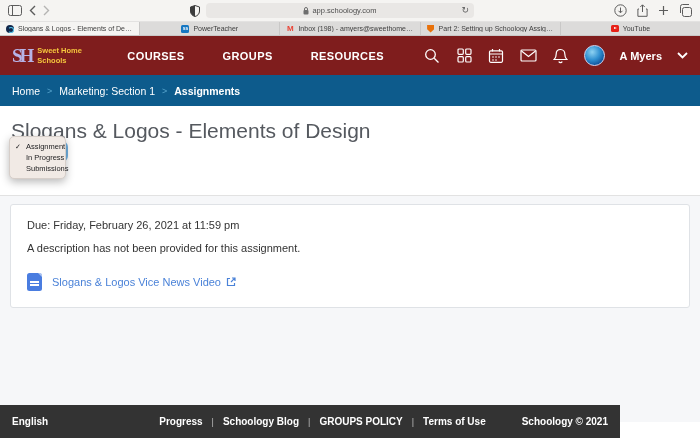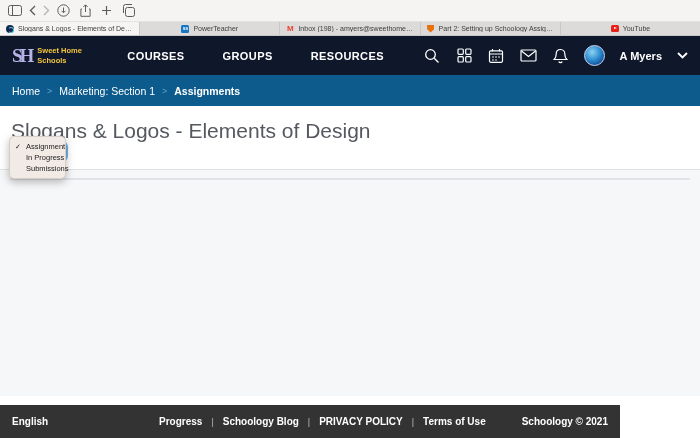--- a/index.html
+++ b/index.html
@@ -24,39 +24,39 @@
   .fav { width:8px; height:8px; flex:none; display:flex; align-items:center; justify-content:center; }
   .fav-schoology { width:8px; height:8px; border-radius:50%; background:#12284b; position:relative; }
   .fav-schoology::after { content:""; position:absolute; left:2px; top:2px; width:4px; height:4px; border-radius:50%; border:1px solid #58c8f0; border-left-color:transparent; }
   .fav-ps { width:8px; height:8px; border-radius:1.5px; background:#1577c2; color:#fff; font-size:4px; font-weight:bold; display:flex; align-items:center; justify-content:center; }
   .fav-gmail { color:#ea4335; font-weight:bold; font-size:8px; line-height:8px; }
   .fav-shield { width:7px; height:8px; background:#e8710a; clip-path:polygon(0 0,100% 0,100% 60%,50% 100%,0 60%); }
   .fav-yt { width:9px; height:7px; background:#e62117; border-radius:1.5px; position:relative; }
   .fav-yt::after { content:""; position:absolute; left:3.5px; top:2px; border-left:3px solid #fff; border-top:1.5px solid transparent; border-bottom:1.5px solid transparent; }
 
   
-  .navbar { height:39px; background:#0f172a; display:flex; align-items:center; padding:0 12px; }
+  .navbar { height:39px; background:#7f1d1d; display:flex; align-items:center; padding:0 12px; }
   .logo-mark { font-family:"Liberation Serif", serif; font-weight:bold; font-size:19px; color:#b7b3e6; letter-spacing:-3px; margin-right:6px; }
   .school-name { color:#f6c73e; font-size:7.5px; font-weight:bold; width:48px; line-height:1.25; }
   .nav-items { display:flex; gap:38px; margin-left:42px; }
   .nav-item { color:#fff; font-size:11px; font-weight:bold; letter-spacing:.4px; cursor:pointer; }
   .nav-right { margin-left:auto; display:flex; align-items:center; gap:15px; }
   .nav-icon { width:17px; height:17px; display:flex; align-items:center; justify-content:center; background:none; border:none; }
   .avatar { width:21px; height:21px; border-radius:50%; background:radial-gradient(circle at 38% 32%, #8ed2f2 0%, #2f8fd0 45%, #0d4d96 80%, #083468 100%); border:1px solid #cfd6f2; }
   .user-name { color:#fff; font-size:11px; font-weight:bold; }
   .caret { display:flex; }
 
   
   .breadcrumb { height:31px; background:#0d5b8c; display:flex; align-items:center; padding:0 12px; font-size:10.5px; color:#fff; }
   .crumb { cursor:pointer; }
   .crumb-sep { color:#57a5cd; margin:0 7px; font-size:9px; }
   .crumb.current { font-weight:bold; }
 
   
-  .page-header { height:64px; background:#fff; border-bottom:1px solid #e2e2e2; padding:13px 11px 0; }
+  .page-header { height:90px; background:#fff; border-bottom:1px solid #e2e2e2; padding:13px 11px 0; }
   .page-title { font-size:21px; font-weight:400; color:#55595f; }
 
   
   .content { height:226px; background:#f6f7f9; padding:8px 10px 0; }
   .card { background:#fff; border:1px solid #dfe2e6; border-radius:3px; }
   .card-heading { font-size:16px; font-weight:400; color:#5a5f66; padding:11px 16px 9px; border-bottom:1px solid #eaeaea; }
   .card-body { padding:14px 16px 16px; }
   .due-line { font-size:11px; color:#333; margin-bottom:11px; }
   .empty-line { font-size:11px; color:#333; }
   .attachment { margin-top:19px; display:flex; align-items:center; gap:10px; }
@@ -92,20 +92,36 @@
   <button class="tb-btn">
     <svg width="7" height="11" viewBox="0 0 7 11">
         <polyline points="6,1 1.5,5.5 6,10" fill="none" stroke="#5c5c5c" stroke-width="1.4"></polyline>
       </svg>
   </button>
   <button class="tb-btn fwd">
     <svg width="7" height="11" viewBox="0 0 7 11">
         <polyline points="1,1 5.5,5.5 1,10" fill="none" stroke="#b5b4b3" stroke-width="1.4"></polyline>
       </svg>
   </button>
+  <div class="addr-wrap">
+    <button class="tb-btn">
+      <svg width="10" height="12" viewBox="0 0 10 12">
+          <path d="M5 .5 9.5 2v4c0 3-2 4.8-4.5 5.5C2.5 10.8.5 9 .5 6V2Z" fill="none" stroke="#3c3c3c"></path>
+          <path d="M5 .5 .5 2v4c0 3 2 4.8 4.5 5.5Z" fill="#3c3c3c"></path>
+        </svg>
+    </button>
+    <div class="addr-field">
+      <svg width="6" height="8" viewBox="0 0 6 8">
+          <rect x="0.5" y="3" width="5" height="4.5" rx="1" fill="#6e6e6e"></rect>
+          <path d="M1.5 3V2a1.5 1.5 0 0 1 3 0v1" fill="none" stroke="#6e6e6e"></path>
+        </svg>
+      <span>app.schoology.com</span>
+      <button class="reload"><span>↻</span></button>
+    </div>
+  </div>
   <div class="right-btns">
     <button class="tb-btn">
       <svg width="13" height="13" viewBox="0 0 13 13">
           <circle cx="6.5" cy="6.5" r="5.7" fill="none" stroke="#5c5c5c"></circle>
           <path d="M6.5 3.5v5M4.5 6.8 6.5 8.8 8.5 6.8" fill="none" stroke="#5c5c5c"></path>
         </svg>
     </button>
     <button class="tb-btn">
       <svg width="11" height="13" viewBox="0 0 11 13">
           <path d="M2 5H.9v7.3h9.2V5H9" fill="none" stroke="#5c5c5c"></path>
@@ -220,20 +236,34 @@
   <span class="crumb-sep">&gt;</span>
   <span class="crumb current">Assignments</span>
 </div>
 
 <div class="page-header">
   <div class="page-title">Slogans &amp; Logos - Elements of Design</div>
 </div>
 
 <div class="content">
   <div class="card">
+    <div class="card-body">
+      <div class="due-line">Due: Friday, February 26, 2021 at 11:59 pm</div>
+      <div class="empty-line">A description has not been provided for this assignment.</div>
+      <div class="attachment">
+        <span class="doc-icon"></span>
+        <a class="attach-link" href="#">
+          <span>Slogans &amp; Logos Vice News Video</span>
+          <svg width="10" height="10" viewBox="0 0 10 10">
+              <path d="M4 1.5H1.5v7h7V6" fill="none" stroke="#4a82d8" stroke-width="1.2"></path>
+              <path d="M6 1h3v3M8.8 1.2 5 5" fill="none" stroke="#4a82d8" stroke-width="1.2"></path>
+            </svg>
+        </a>
+      </div>
+    </div>
   </div>
 </div>
 
 <div class="select-ring"></div>
 
 <div class="dropdown">
   <div class="dd-item">
     <span class="dd-check">✓</span>
     <span>Assignment</span>
   </div>
@@ -241,18 +271,18 @@
   <div class="dd-item"><span>Submissions</span></div>
 </div>
 
 <div class="footer">
   <span class="footer-lang">English</span>
   <div class="footer-links">
     <a class="footer-link" href="#">Progress</a>
     <span class="f-sep">|</span>
     <a class="footer-link" href="#">Schoology Blog</a>
     <span class="f-sep">|</span>
-    <a class="footer-link" href="#">PRIVACY POLICY</a>
+    <a class="footer-link" href="#">GROUPS POLICY</a>
     <span class="f-sep">|</span>
     <a class="footer-link" href="#">Terms of Use</a>
   </div>
   <span class="footer-copy">Schoology © 2021</span>
 </div>
 
 </body></html>

